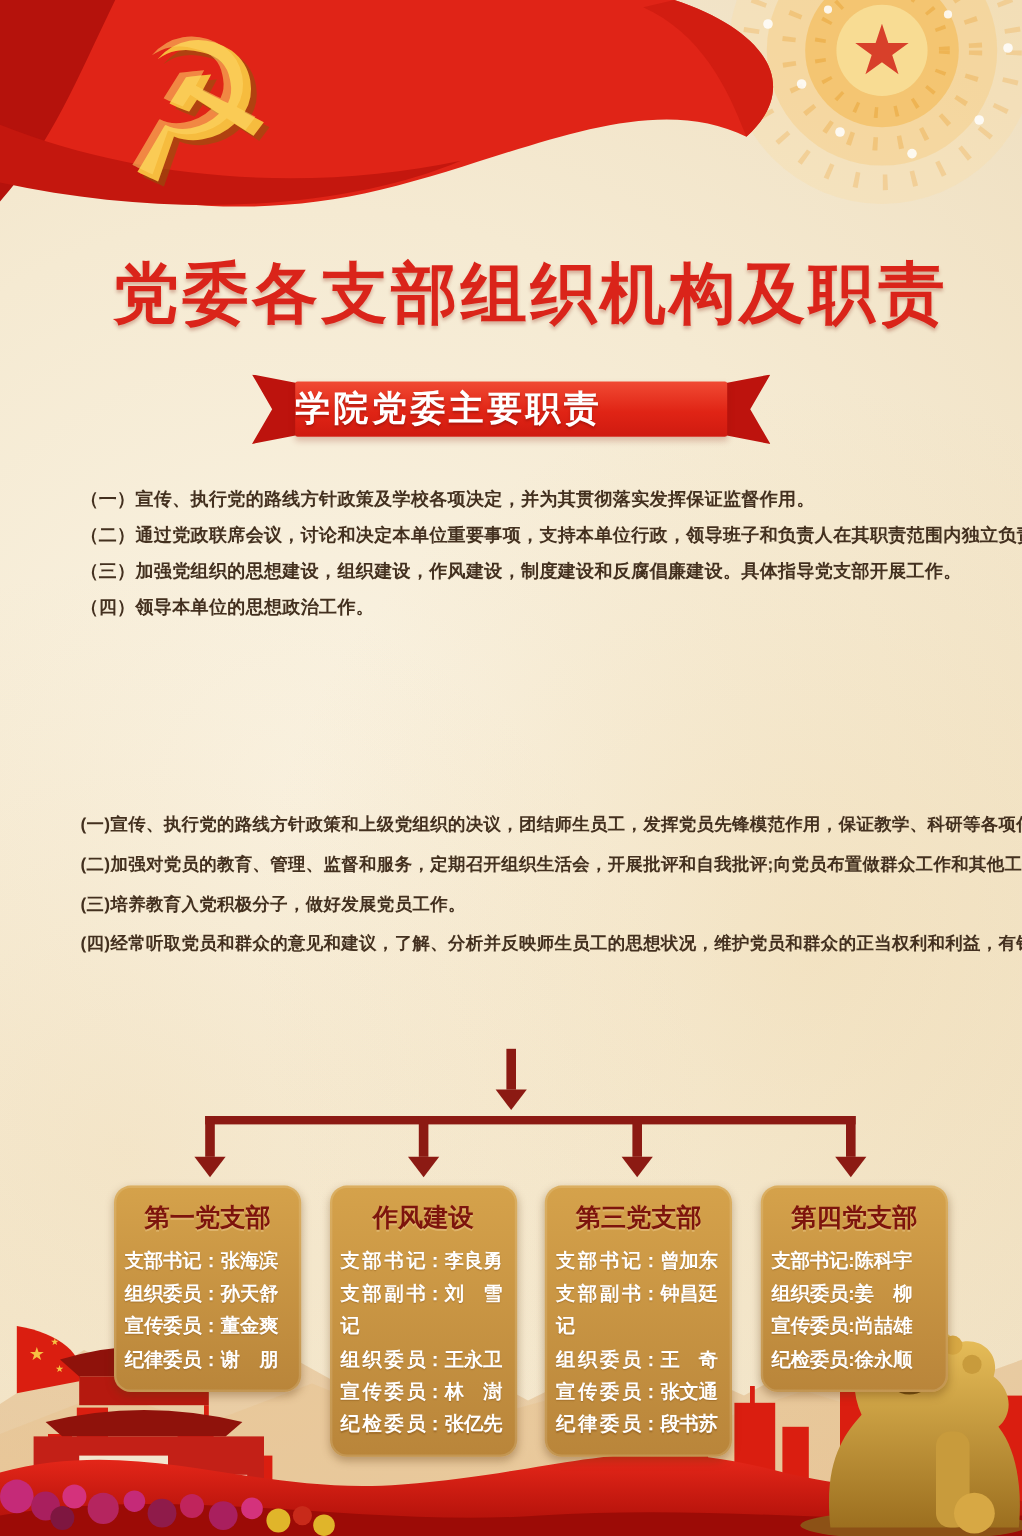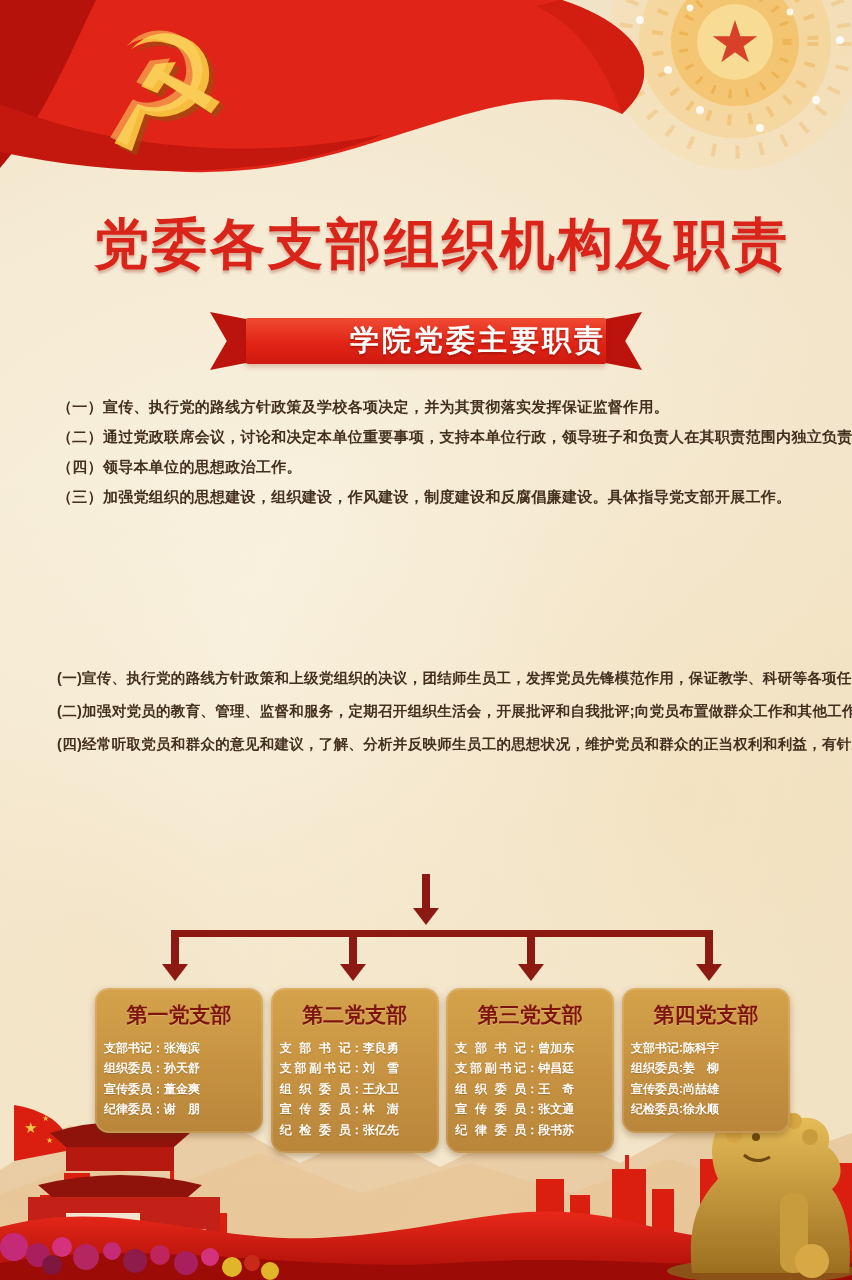--- a/index.html
+++ b/index.html
@@ -16,47 +16,47 @@
   .bottom-decor{position:absolute;bottom:0;left:0;width:852px;height:205px;z-index:1;}
 
   .page-title{position:absolute;top:192px;left:0;width:100%;margin:16px;text-align:center;
     font-size:55px;font-weight:900;letter-spacing:3px;color:#da241a;z-index:3;
     text-shadow:0 3px 3px rgba(140,35,20,.30);}
 
   .ribbon{position:absolute;left:50%;transform:translateX(-50%);width:360px;height:46px;z-index:3;}
   .ribbon .tail{position:absolute;top:-6px;width:60px;height:58px;background:#bd130d;z-index:1;}
   .ribbon .tail.l{left:-36px;clip-path:polygon(0 0,100% 20%,100% 80%,0 100%,28% 50%);}
   .ribbon .tail.r{right:-36px;clip-path:polygon(100% 0,0 20%,0 80%,100% 100%,72% 50%);}
-  .ribbon .band{position:absolute;inset:0;z-index:2;display:flex;align-items:center;justify-content:flex-end;
+  .ribbon .band{position:absolute;inset:0;z-index:2;display:flex;align-items:center;justify-content:flex-start;
     background:linear-gradient(180deg,#f04a33 0%,#e02415 55%,#cf1a10 100%);
-    box-shadow:0 3px 5px rgba(140,30,15,.25);border-radius:2px;padding-left:41px;}
+    box-shadow:0 3px 5px rgba(140,30,15,.25);border-radius:2px;}
   .ribbon .band span{color:#fff;font-size:29px;font-weight:900;letter-spacing:3px;
     text-shadow:0 2px 2px rgba(120,10,5,.45);}
   #ribbon-1{top:318px;} #ribbon-2{top:588px;} #ribbon-3{top:826px;}
 
-  .duties{position:absolute;left:57px;right:30px;margin:0;padding:0;list-style:none;z-index:3;}
+  .duties{position:absolute;left:57px;right:30px;margin:10px;padding:0;list-style:none;z-index:3;}
   #duties-1{top:396px;} #duties-2{top:668px;}
   .duties li{margin:0 0 9px 0;font-size:15px;line-height:21px;font-weight:700;color:#43301f;
     letter-spacing:.3px;white-space:nowrap;}
   #duties-2 li{margin-bottom:12px;font-size:14.5px;}
 
   .stem{position:absolute;width:8px;background:#8c1a13;z-index:2;}
   .ahead{position:absolute;width:0;height:0;border-left:13px solid transparent;
     border-right:13px solid transparent;border-top:17px solid #8c1a13;z-index:2;}
   .hline{position:absolute;top:930px;left:171px;width:542px;height:7px;background:#8c1a13;z-index:2;}
 
   .branches{position:absolute;top:988px;left:95px;width:695px;display:flex;
     justify-content:space-between;align-items:flex-start;z-index:4;}
-  .branch{width:168px;box-sizing:border-box;border-radius:14px;padding:10px 9px 13px;
+  .branch{width:156px;box-sizing:border-box;border-radius:14px;padding:10px 9px 13px;
     background:linear-gradient(180deg,#d5a24b 0%,#c5914083 0%,#cd9b45 0%,#b9853a 100%);
     background:linear-gradient(180deg,#d5a24b,#b9853a);
     box-shadow:0 3px 7px rgba(95,55,12,.35), inset 0 0 0 2px rgba(255,245,220,.15);}
   .branch h3{margin:3px 0 9px;text-align:center;font-size:21px;font-weight:900;color:#7d140d;
     text-shadow:0 1px 0 rgba(255,235,190,.3);}
-  .mrow{display:flex;align-items:baseline;color:#fff;font-weight:700;font-size:12px;
+  .mrow{display:flex;align-items:baseline;color:#fff;font-weight:700;font-size:16px;
     line-height:1.7;text-shadow:0 1px 1px rgba(120,70,15,.4);}
   .branch.wide-roles .role{width:71px;text-align:justify;text-align-last:justify;}
   .role{flex:0 0 auto;}
   .mname{flex:0 0 auto;}
 </style>
 </head>
 <body>
 
 <div class="poster">
 
@@ -104,28 +104,29 @@
     <div class="tail l"></div>
     <div class="tail r"></div>
     <div class="band">
         <span>学院党委主要职责</span>
       </div>
   </div>
 
   <ul class="duties" id="duties-1">
     <li>（一）宣传、执行党的路线方针政策及学校各项决定，并为其贯彻落实发挥保证监督作用。</li>
     <li>（二）通过党政联席会议，讨论和决定本单位重要事项，支持本单位行政，领导班子和负责人在其职责范围内独立负责地开展工作。</li>
+    <li>（三）加强党组织的思想建设，组织建设，作风建设，制度建设和反腐倡廉建设。具体指导党支部开展工作。</li>
     <li>（四）领导本单位的思想政治工作。</li>
-    <li>（三）加强党组织的思想建设，组织建设，作风建设，制度建设和反腐倡廉建设。具体指导党支部开展工作。</li>
   </ul>
 
 
   <ul class="duties" id="duties-2">
     <li>(一)宣传、执行党的路线方针政策和上级党组织的决议，团结师生员工，发挥党员先锋模范作用，保证教学、科研等各项任务的完成。</li>
     <li>(二)加强对党员的教育、管理、监督和服务，定期召开组织生活会，开展批评和自我批评;向党员布置做群众工作和其他工作，并检查执行情况。</li>
+    <li>(三)培养教育入党积极分子，做好发展党员工作。</li>
     <li>(四)经常听取党员和群众的意见和建议，了解、分析并反映师生员工的思想状况，维护党员和群众的正当权利和利益，有针对性地做好思想政治工作。</li>
   </ul>
 
 
   <div class="stem" style="left:422px;top:874px;height:34px;"></div>
   <div class="ahead" style="left:413px;top:908px;"></div>
   <div class="hline"></div>
   <div class="stem" style="left:171px;top:930px;height:34px;"></div>
   <div class="ahead" style="left:162px;top:964px;"></div>
   <div class="stem" style="left:349px;top:930px;height:34px;"></div>
@@ -155,21 +156,21 @@
           <span class="mname">董金爽</span>
       </div>
       <div class="mrow">
         <span class="role">纪律委员</span>
           <span>：</span>
           <span class="mname">谢　朋</span>
       </div>
     </div>
 
     <div class="branch wide-roles">
-      <h3>第二党支部</h3>
+      <h3>作风建设</h3>
       <div class="mrow">
         <span class="role">支部书记</span>
           <span>：</span>
           <span class="mname">李良勇</span>
       </div>
       <div class="mrow">
         <span class="role">支部副书记</span>
           <span>：</span>
           <span class="mname">刘　雪</span>
       </div>

